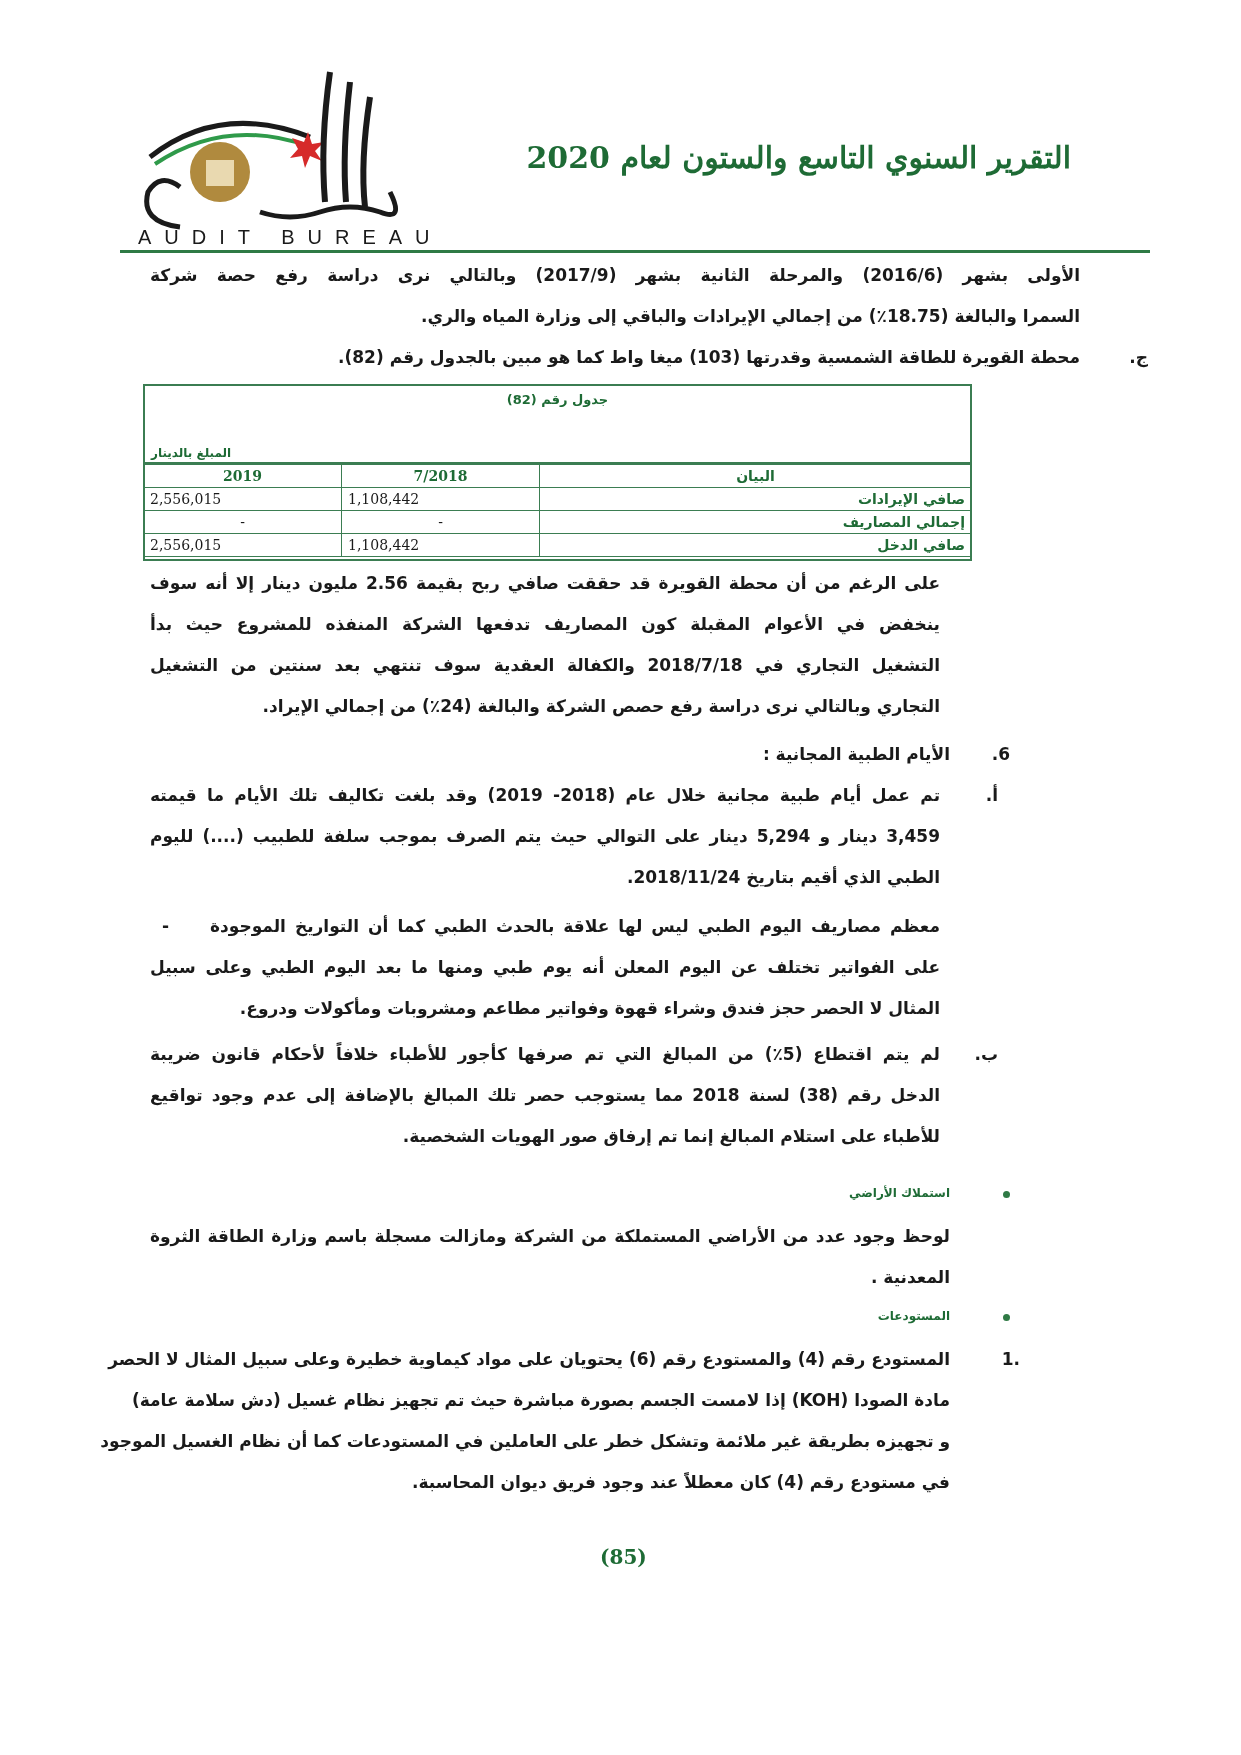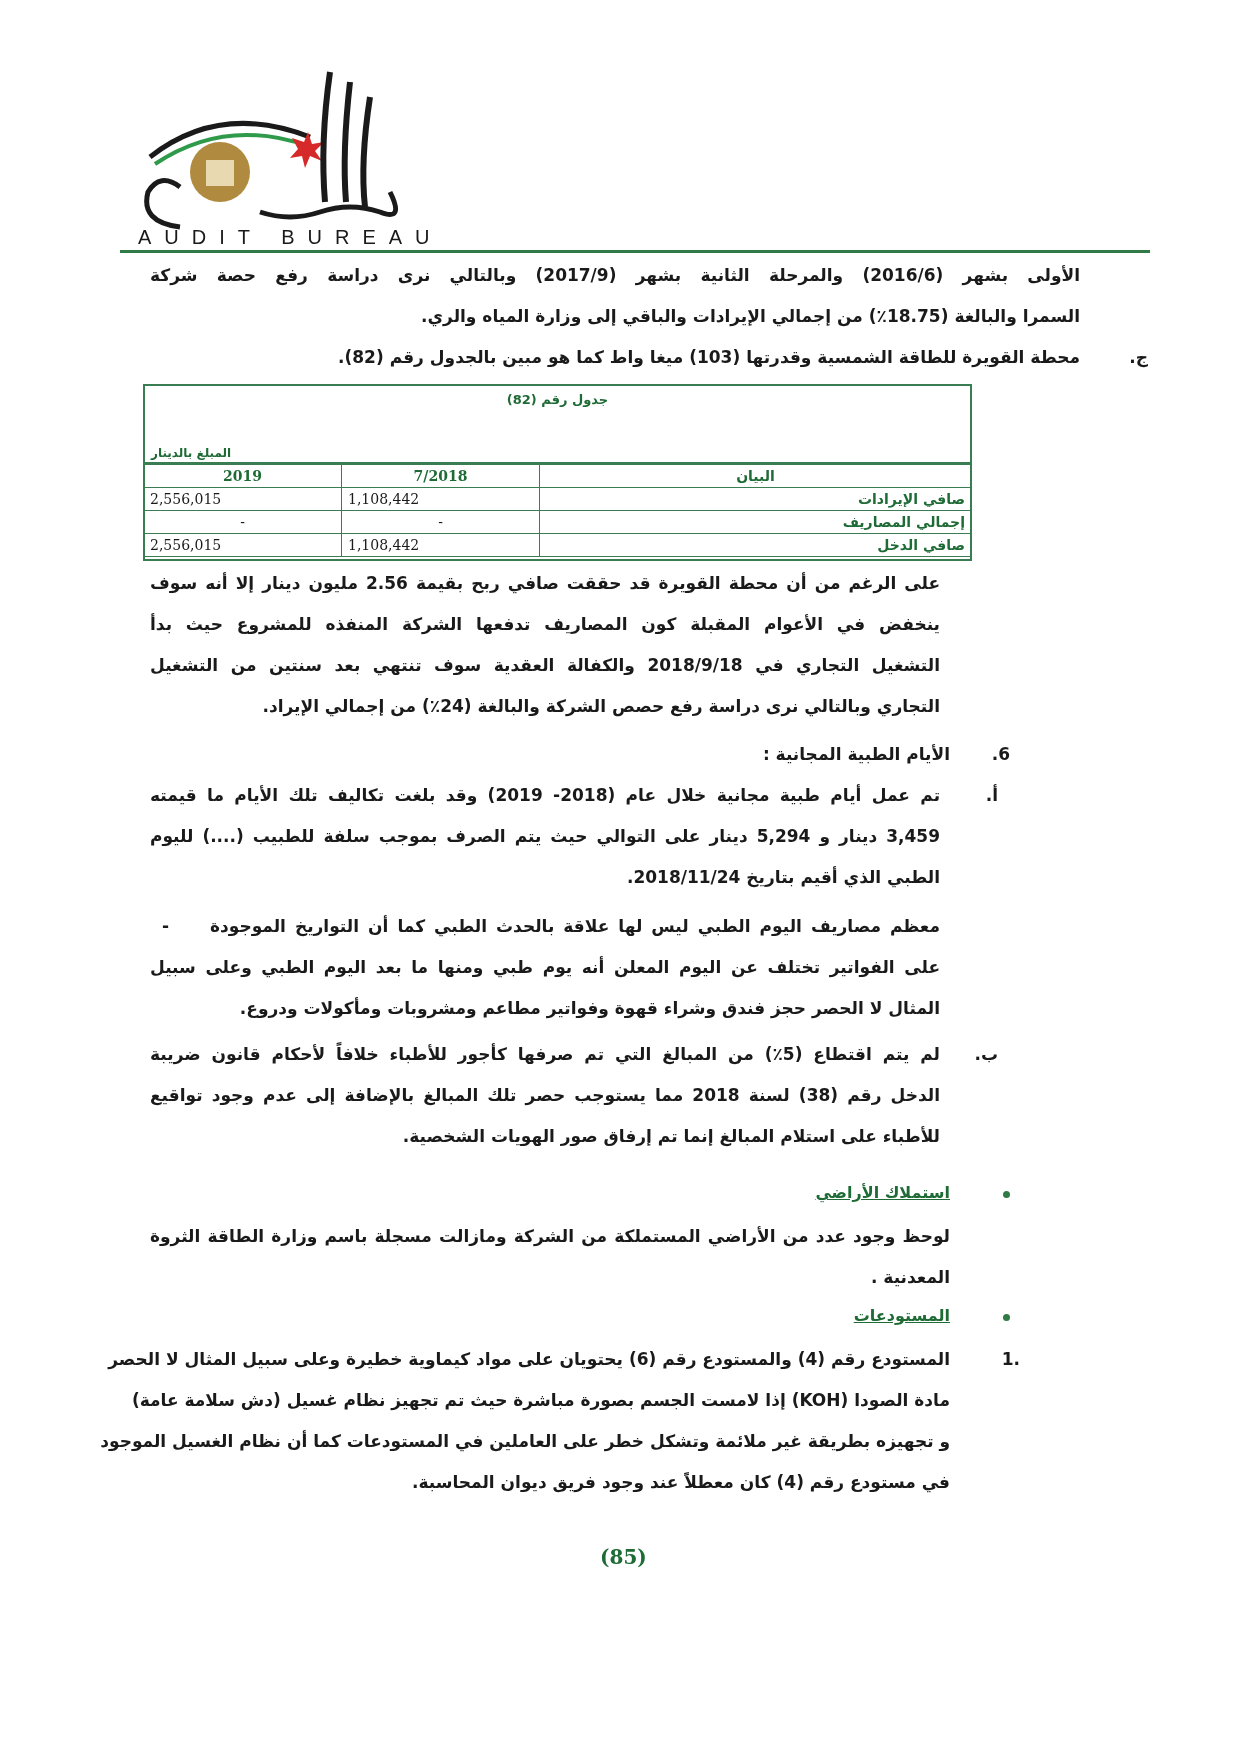--- a/index.html
+++ b/index.html
@@ -19,21 +19,21 @@
   }
   .header-rule { position: absolute; left: 120px; top: 250px; width: 1030px; height: 3px; background: #2f7a45; }
 
   .content { position: absolute; left: 150px; width: 930px; direction: rtl; }
   .line {
     position: absolute; right: 0; font-size: 17px; font-weight: bold; white-space: nowrap;
     line-height: 26px; text-align: right;
   }
   .justify { left: 0; text-align: justify; text-align-last: justify; }
   .marker { position: absolute; font-size: 17px; font-weight: bold; line-height: 26px; }
-  .green-head { color: #1e6b35; font-size: 16px; font-weight: bold; text-decoration: underline; }
+  .green-head { color: #1e6b35; font-size: 12px; font-weight: bold; }
   .bullet { position: absolute; width: 7px; height: 7px; border-radius: 50%; background: #2f7a45; }
 
   
   .tbl-wrap { position: absolute; left: 143px; top: 384px; width: 829px; height: 177px; border: 2px solid #3b7d52; box-sizing: border-box; }
   .tbl-caption { position: absolute; left: 0; right: 0; text-align: center; direction: rtl; color: #1e6b35; font-weight: bold; font-size: 13px; }
   .tbl-unit { position: absolute; left: 6px; top: 60px; direction: rtl; color: #1e6b35; font-weight: bold; font-size: 12px; }
   table.data { position: absolute; left: -2px; top: 76px; width: 829px; border-collapse: collapse; direction: rtl; }
   table.data td, table.data th { border: 1.5px solid #3b7d52; height: 22px; padding: 0 6px; font-size: 14px; }
   table.data th { color: #1e6b35; font-weight: bold; }
   table.data th.num-col, table.data td.num-col { font-family: "DejaVu Serif", serif; text-align: left; width: 185px; }
@@ -52,20 +52,21 @@
   <svg class="logo" viewBox="0 0 300 190">
     <path d="M30 95 Q100 40 190 75" stroke="#1a1a1a" stroke-width="5" fill="none"></path>
     <path d="M35 102 Q105 55 188 84" stroke="#2f9a4a" stroke-width="4" fill="none"></path>
     <circle cx="100" cy="110" r="30" fill="#b08a3e"></circle>
     <rect x="86" y="98" width="28" height="26" fill="#e9d9b0"></rect>
     <polygon points="188,70 192,82 204,80 195,89 202,99 190,94 185,106 182,94 170,96 178,87 172,76 184,80" fill="#d62a2a"></polygon>
     <path d="M210 10 Q200 80 205 140 M230 20 Q222 90 226 140 M250 35 Q240 100 245 145" stroke="#1a1a1a" stroke-width="6" fill="none"></path>
     <path d="M60 165 Q20 160 28 130 Q40 110 60 125 M140 150 Q170 160 200 150 Q230 140 260 150 Q285 160 270 130" stroke="#1a1a1a" stroke-width="5" fill="none"></path>
   </svg>
   <div class="logo-sub">AUDIT BUREAU</div>
+  <div class="report-title">التقرير السنوي التاسع والستون لعام 2020</div>
   <div class="header-rule"></div>
 </div>
 
 <div class="content" style="top:262px;">
   <div class="line justify" style="top:0; right:0; left:0;">الأولى بشهر (2016/6) والمرحلة الثانية بشهر (2017/9) وبالتالي نرى دراسة رفع حصة شركة</div>
   <div class="line" style="top:41px;">السمرا والبالغة (18.75٪) من إجمالي الإيرادات والباقي إلى وزارة المياه والري.</div>
   <div class="marker" style="top:82px; right:-68px;">ج.</div>
   <div class="line" style="top:82px; right:0;">محطة القويرة للطاقة الشمسية وقدرتها (103) ميغا واط كما هو مبين بالجدول رقم (82).</div>
 </div>
 
@@ -94,21 +95,21 @@
       <td class="num-col">1,108,442</td>
       <td class="num-col">2,556,015</td>
     </tr>
   </tbody>
     </table>
 </div>
 
 <div class="content" style="top:570px; left:150px; width:790px;">
   <div class="line justify" style="top:0;">على الرغم من أن محطة القويرة قد حققت صافي ربح بقيمة 2.56 مليون دينار إلا أنه سوف</div>
   <div class="line justify" style="top:41px;">ينخفض في الأعوام المقبلة كون المصاريف تدفعها الشركة المنفذه للمشروع حيث بدأ</div>
-  <div class="line justify" style="top:82px;">التشغيل التجاري في 2018/9/18 والكفالة العقدية سوف تنتهي بعد سنتين من التشغيل</div>
+  <div class="line justify" style="top:82px;">التشغيل التجاري في 2018/7/18 والكفالة العقدية سوف تنتهي بعد سنتين من التشغيل</div>
   <div class="line" style="top:123px;">التجاري وبالتالي نرى دراسة رفع حصص الشركة والبالغة (24٪) من إجمالي الإيراد.</div>
 </div>
 
 <div class="content" style="top:741px; left:150px; width:860px;">
   <div class="marker" style="top:0; right:0;">6.</div>
   <div class="line" style="top:0; right:60px;">الأيام الطبية المجانية :</div>
 
   <div class="marker" style="top:41px; right:12px;">أ.</div>
   <div class="line justify" style="top:41px; right:70px;">تم عمل أيام طبية مجانية خلال عام (2018- 2019) وقد بلغت تكاليف تلك الأيام ما قيمته</div>
   <div class="line justify" style="top:82px; right:70px;">3,459 دينار و 5,294  دينار على التوالي حيث  يتم الصرف بموجب سلفة للطبيب (....) لليوم</div>

